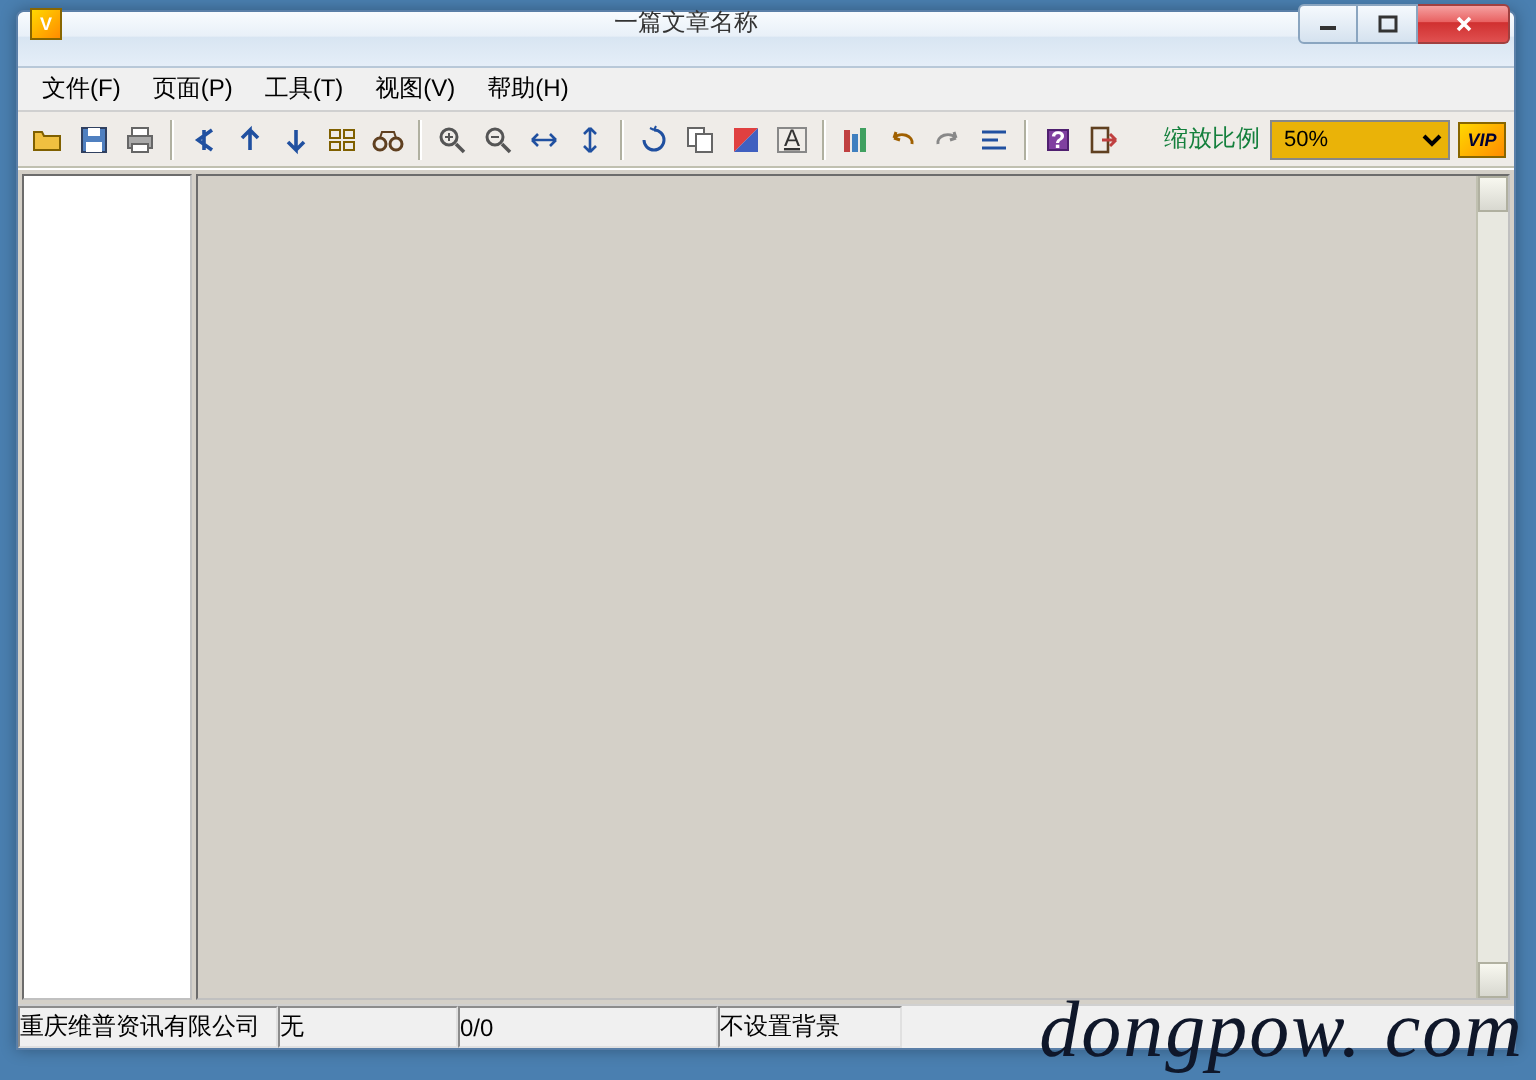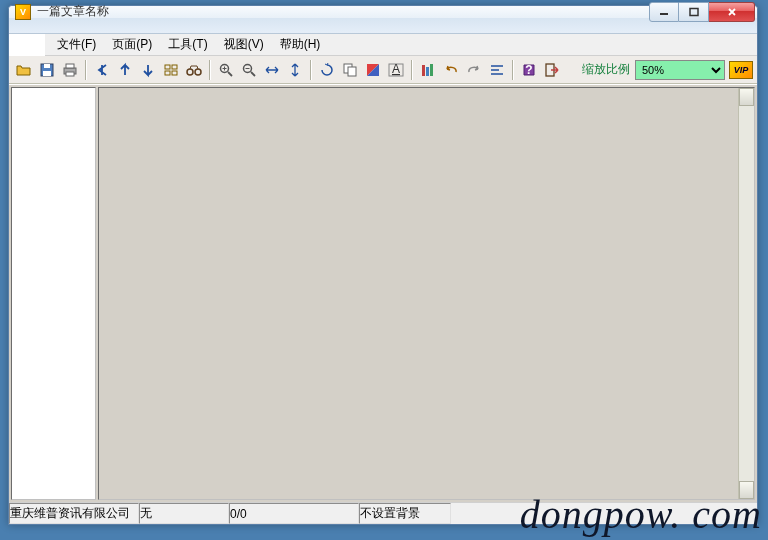--- a/index.html
+++ b/index.html
@@ -1,38 +1,38 @@
 <!DOCTYPE html>
 <html><head>
 <meta charset="utf-8">
 <style>
 * { box-sizing: border-box; margin: 0; padding: 0; font-family: "Microsoft YaHei", SimSun, Tahoma, sans-serif; font-size: 12px; }
 body { background: #4a7fb0; width: 768px; height: 540px; overflow: hidden; position: relative; }
 
 .window { position: absolute; left: 8px; top: 5px; width: 750px; height: 520px; background: #fff; border: 1px solid #5a7fa8; border-radius: 4px 4px 0 0; box-shadow: 0 0 8px rgba(0,0,0,0.3); display: flex; flex-direction: column; }
 
-.title-bar { height: 28px; background: linear-gradient(to bottom, #f8fbfe 0%, #e8f0f8 45%, #d8e5f2 46%, #e5eef8 100%); border-bottom: 1px solid #b8c8d8; display: flex; align-items: center; padding: 0 2px 16px 6px; border-radius: 4px 4px 0 0; }
+.title-bar { height: 28px; background: linear-gradient(to bottom, #f8fbfe 0%, #e8f0f8 45%, #d8e5f2 46%, #e5eef8 100%); border-bottom: 1px solid #b8c8d8; display: flex; align-items: center; padding: 0 2px 16px 6px; border-radius: 4px 4px 0 0; text-align: center; }
 .app-icon { width: 16px; height: 16px; background: linear-gradient(135deg, #ffd700 0%, #ff8c00 100%); border: 1px solid #886600; margin-right: 6px; display: flex; align-items: center; justify-content: center; }
 .app-icon::after { content: "V"; font-size: 9px; font-weight: bold; color: #fff; }
 .title-text { flex: 1; color: #333; }
 .win-btns { display: flex; gap: 0; }
 .win-btn { width: 30px; height: 20px; border: 1px solid #8aa5c0; background: linear-gradient(to bottom, #f5f9fd, #d5e2ef); display: flex; align-items: center; justify-content: center; cursor: pointer; }
 .win-btn.min { border-radius: 3px 0 0 3px; }
 .win-btn.max { border-left: none; }
 .win-btn.close { width: 46px; border-left: none; border-radius: 0 3px 3px 0; background: linear-gradient(to bottom, #f5a0a0 0%, #e86060 45%, #d03030 46%, #e05050 100%); border-color: #a04040; }
 .win-btn svg { width: 12px; height: 10px; }
 
-.menu-bar { height: 22px; background: #f0f0f0; border-bottom: 1px solid #d0d0d0; display: flex; align-items: center; padding: 0 4px; margin-left: 36px; }
+.menu-bar { height: 22px; background: #f0f0f0; border-bottom: 1px solid #d0d0d0; display: flex; align-items: center; padding: 0 4px; }
 .menu-item { padding: 2px 8px; cursor: pointer; }
 
 .toolbar { height: 28px; background: #efece8; border-bottom: 1px solid #c0c0b0; display: flex; align-items: center; padding: 0 4px; gap: 1px; }
 .tb-btn { width: 22px; height: 22px; display: flex; align-items: center; justify-content: center; cursor: pointer; border: 1px solid transparent; }
 .tb-sep { width: 2px; height: 20px; border-left: 1px solid #b0b0a0; border-right: 1px solid #fff; margin: 0 3px; }
 .tb-label { color: #15803d; margin-left: 6px; margin-right: 4px; }
-.tb-select { width: 90px; height: 20px; background: #86efac; border: 1px solid #888; font-size: 11px; padding: 1px 2px; }
+.tb-select { width: 90px; height: 20px; background: #eab308; border: 1px solid #888; font-size: 11px; padding: 1px 2px; }
 .tb-spacer { flex: 1; }
 .vip-badge { width: 24px; height: 18px; background: linear-gradient(135deg, #ffd700, #ff8c00); border: 1px solid #886600; display: flex; align-items: center; justify-content: center; color: #003; font-weight: bold; font-size: 9px; font-style: italic; margin-left: 3px; }
 
 .body-area { flex: 1; display: flex; background: #d4d0c8; border-top: 1px solid #fff; overflow: hidden; }
 .side-panel { width: 85px; background: #fff; border: 1px inset #c0c0c0; margin: 2px; }
 .main-canvas { flex: 1; background: #d4d0c8; border: 1px inset #c0c0c0; margin: 2px 2px 2px 0; position: relative; }
 .vscroll { position: absolute; right: 0; top: 0; bottom: 0; width: 16px; background: #e8e8e0; border-left: 1px solid #c0c0b0; }
 .vscroll::before, .vscroll::after { content: ""; position: absolute; left: 0; right: 0; height: 16px; background: linear-gradient(to bottom, #f8f8f0, #d8d8d0); border: 1px solid #b0b0a0; }
 .vscroll::before { top: 0; } .vscroll::after { bottom: 0; }
 

